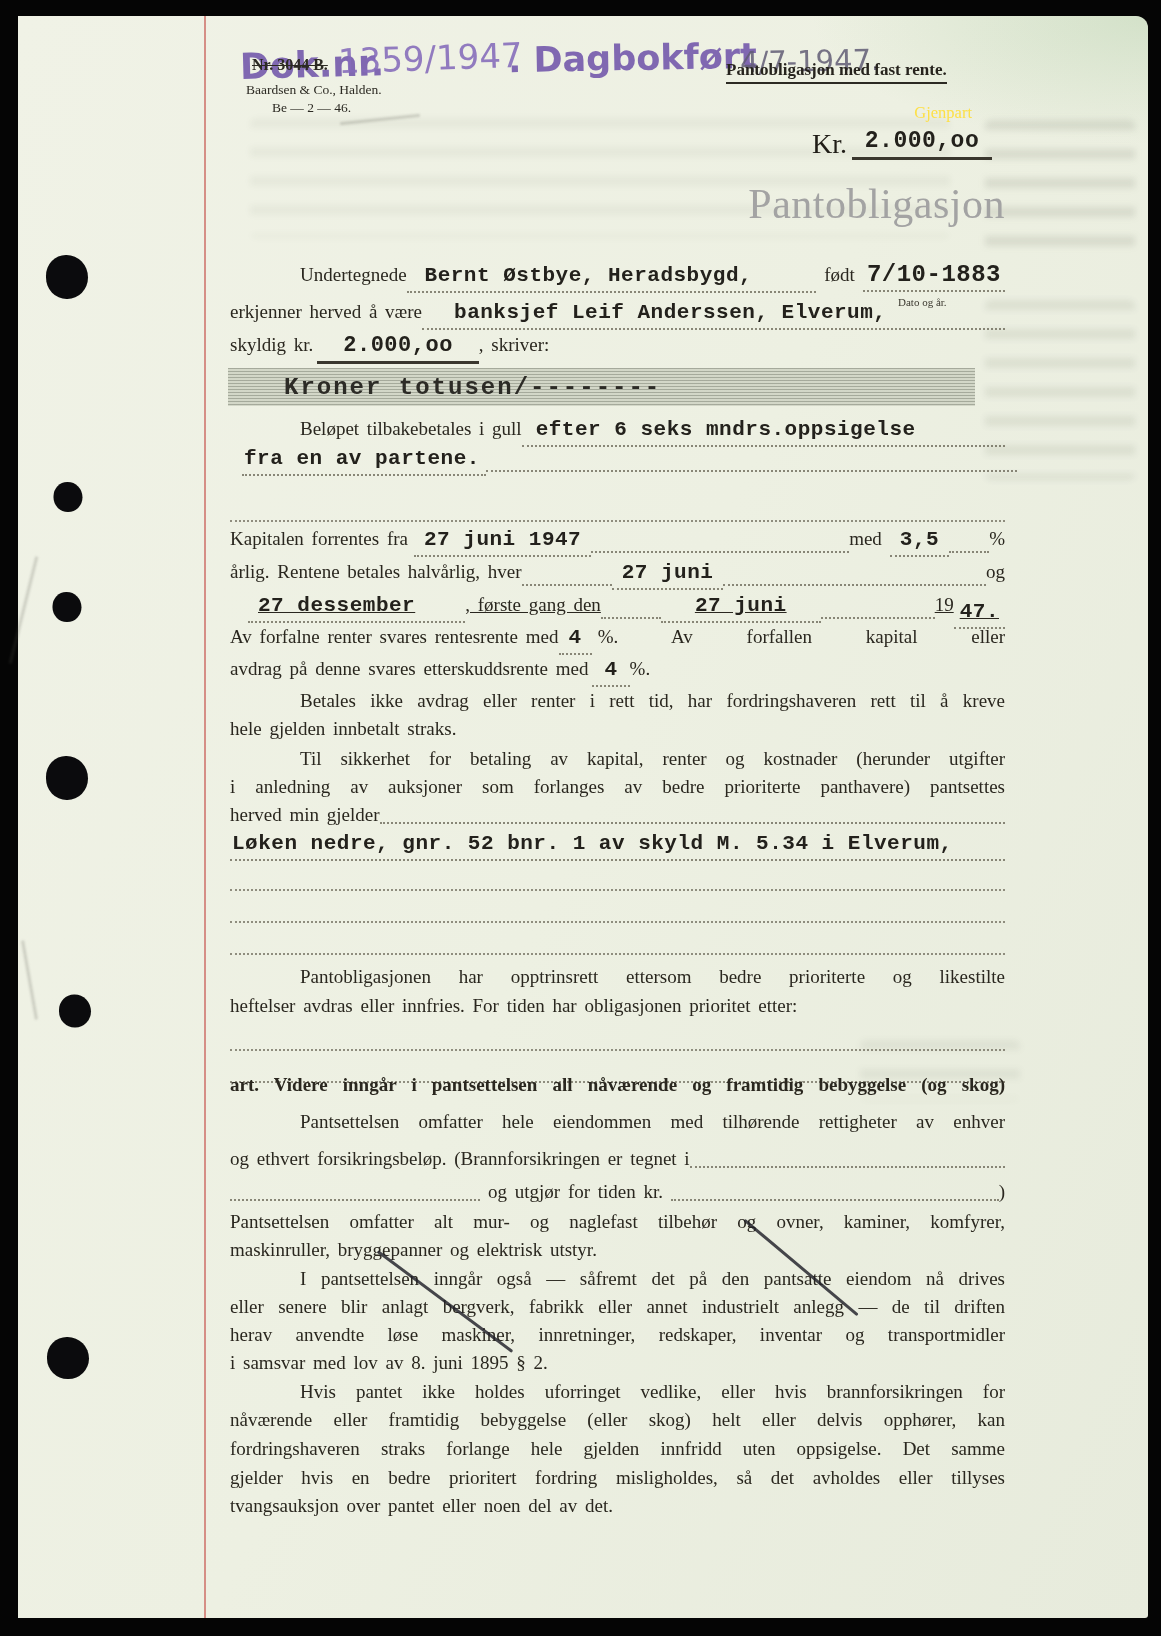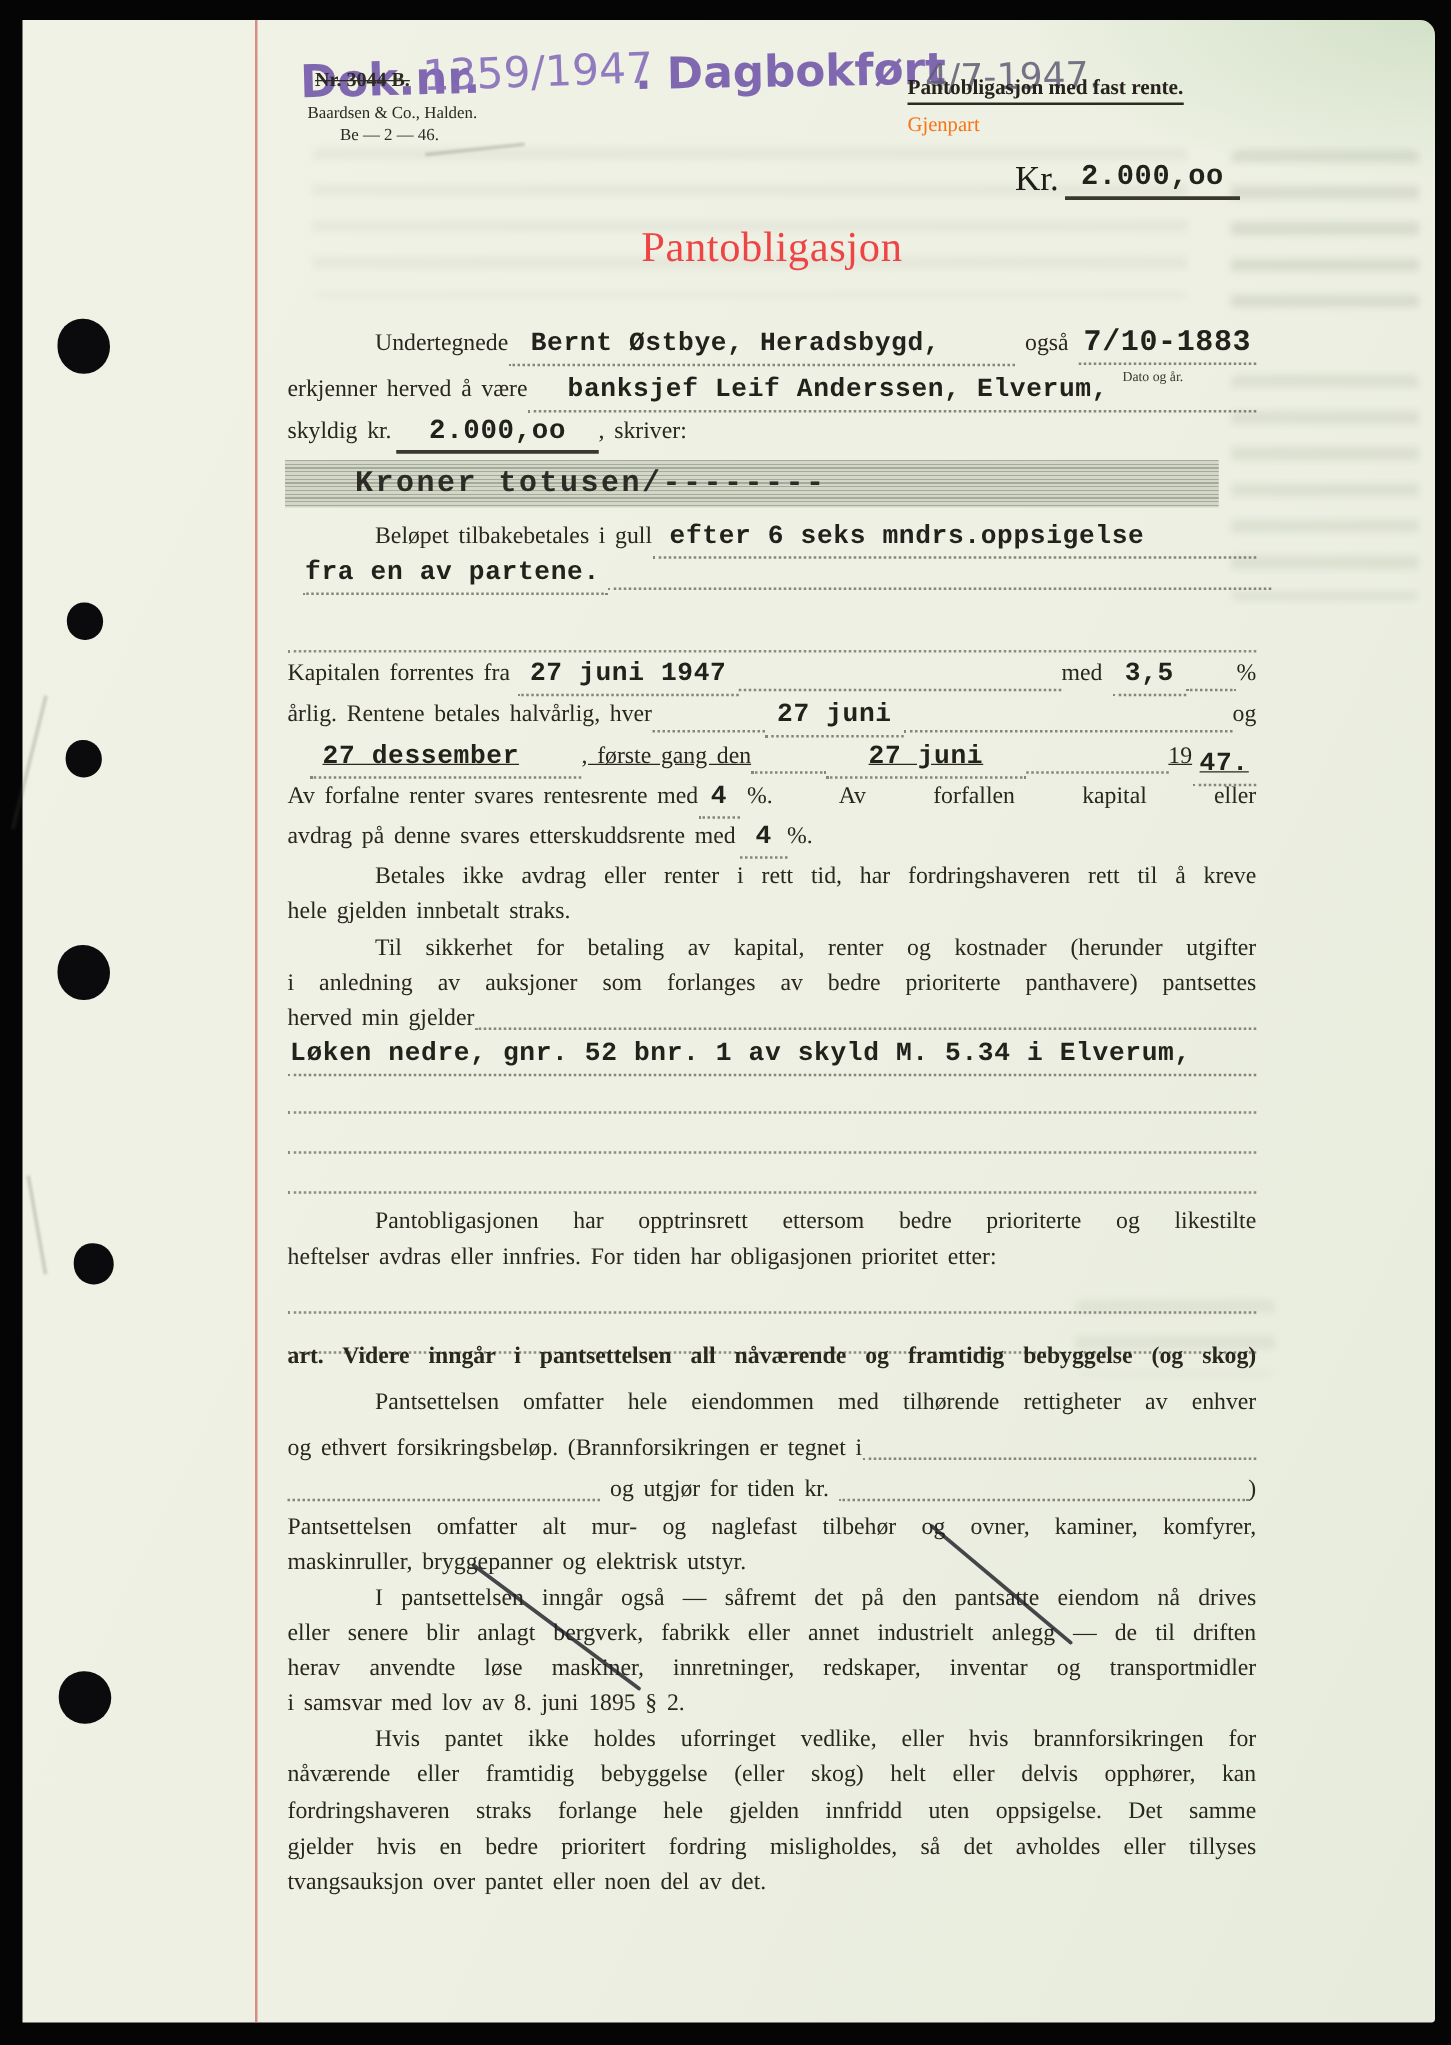--- a/index.html
+++ b/index.html
@@ -41,27 +41,27 @@
        letter-spacing:.5px; font-size:21px; word-spacing:0; }
 
   
   .stamp { position:absolute; font-family:"DejaVu Sans", sans-serif; white-space:nowrap; }
   .stamp-bold { color:rgba(118,92,172,.92); font-weight:bold; }
   .stamp-hand { color:rgba(132,106,186,.88); }
   .stamp-date { color:rgba(96,92,116,.85); }
   .printblock { position:absolute; color:#2c2a23; white-space:nowrap; }
   .doc-type { position:absolute; left:726px; top:60px; font-size:17px; font-weight:bold;
               border-bottom:2px solid #2c2a23; padding-bottom:2px; color:#26231d; }
-  .gjenpart { position:absolute; left:726px; top:90px; width:246px; text-align:left;
-              font-size:16.5px; color:#f97316; }
+  .gjenpart { position:absolute; left:726px; top:103px; width:246px; text-align:right;
+              font-size:16.5px; color:#fde047; }
   .kr-label { position:absolute; left:812px; top:128px; font-size:28px; color:#201d17; }
   .kr-wrap  { position:absolute; left:852px; top:128px; width:140px; text-align:center;
               border-bottom:3px solid #3a372e; padding-bottom:3px; }
-  .title { position:absolute; left:230px; top:180px; width:775px; text-align:center;
-           font-size:34px; letter-spacing:.5px; color:#ef4444; }
+  .title { position:absolute; left:230px; top:180px; width:775px; text-align:right;
+           font-size:42px; letter-spacing:.5px; color:#a3a3a3; }
   .datenote { position:absolute; left:898px; top:296px; font-size:11px; color:#3a372e; }
 
   .band { position:absolute; left:228px; top:368px; width:747px; height:38px;
           background:repeating-linear-gradient(180deg, rgba(74,80,66,.33) 0 1px, rgba(216,220,204,.12) 1px 3px), #d2d6c7; }
   .band .t { position:absolute; left:56px; top:6px; font-size:24px; letter-spacing:2px; color:#2c2b26; }
 
   .pen { position:absolute; height:3px; background:rgba(32,32,40,.82); border-radius:2px; }
 </style>
 </head>
 <body>
@@ -101,21 +101,21 @@
   <div class="kr-label">Kr.</div>
   <div class="kr-wrap">
     <span class="t" style="font-size:23px;">2.000,oo</span>
   </div>
   <div class="title">Pantobligasjon</div>
 
   <div class="line flex" style="top:262px;">
     <span class="indent-sp"></span>
     <span class="p fw">Undertegnede</span>
     <span class="wrap" style="flex:1 1 auto;padding-left:18px;"><span class="t">Bernt Østbye, Heradsbygd,</span></span>
-    <span class="p fw" style="padding:0 8px;">også</span>
+    <span class="p fw" style="padding:0 8px;">født</span>
     <span class="wrap fw" style="padding:0 4px 2px;"><span class="t" style="font-size:24px;">7/10-1883</span></span>
   </div>
   <div class="datenote">Dato og år.</div>
   <div class="line flex" style="top:299px;">
     <span class="p fw">erkjenner herved å være</span>
     <span class="wrap" style="flex:1 1 auto;padding-left:32px;"><span class="t">banksjef Leif Anderssen, Elverum,</span></span>
   </div>
   <div class="line flex" style="top:332px;">
     <span class="p fw">skyldig kr.</span>
     <span class="fw" style="border-bottom:3px solid #3a372e;padding:0 26px 2px;margin-left:4px;"><span class="t" style="font-size:22px;">2.000,oo</span></span>

